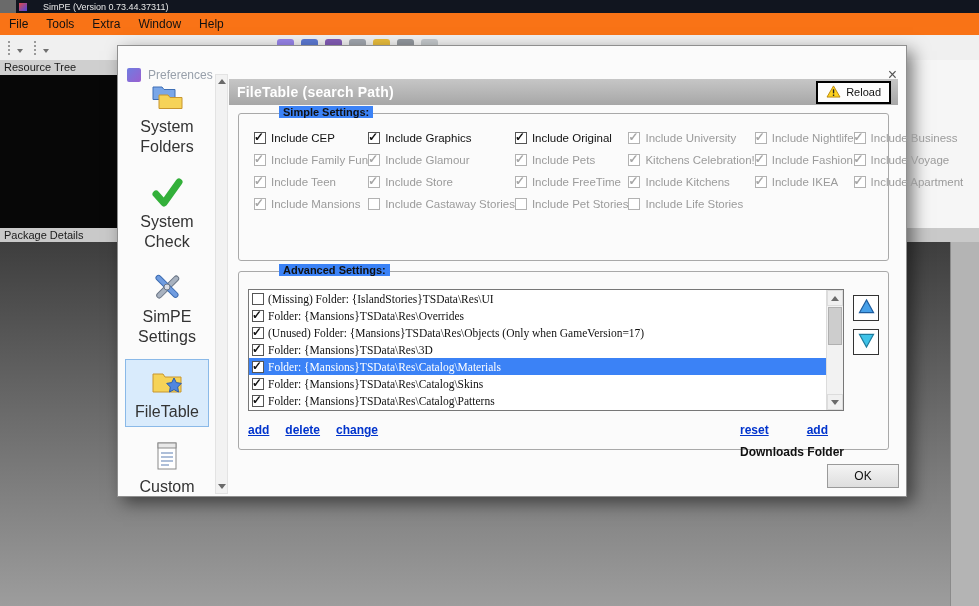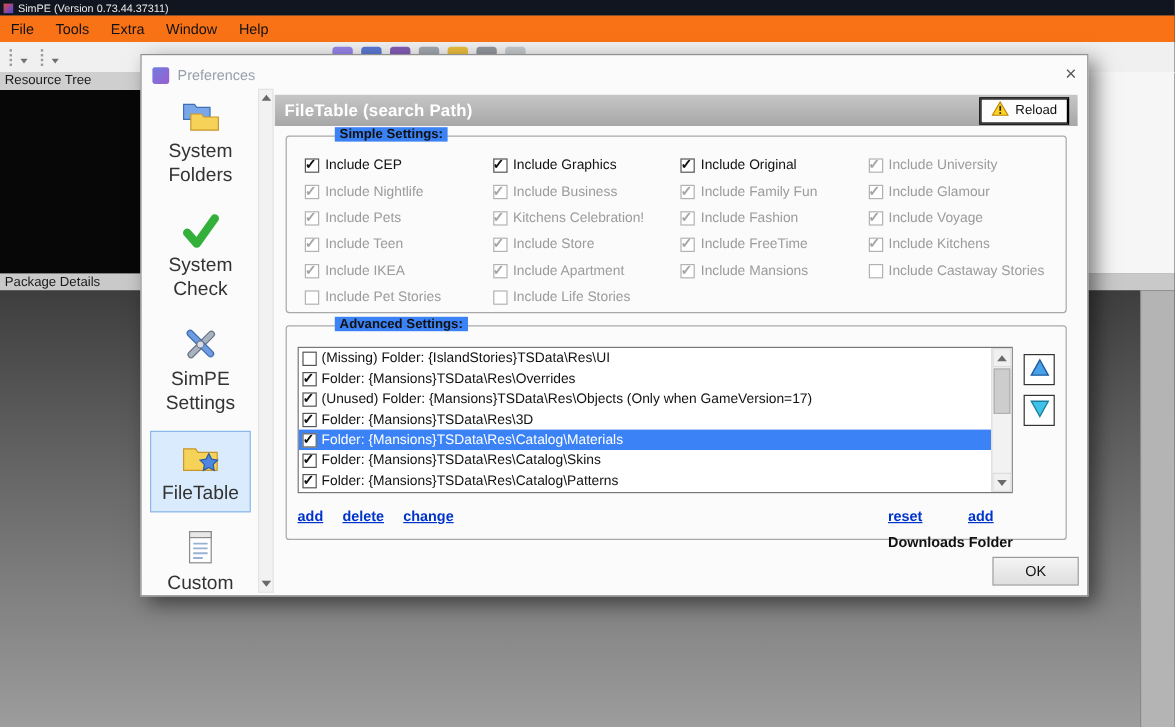--- a/index.html
+++ b/index.html
@@ -1,21 +1,21 @@
 <!DOCTYPE html>
 <html><head>
 <meta charset="utf-8">
 <style>
   html,body{margin:0;padding:0;background:#222;}
   .screen{position:relative;width:979px;height:606px;overflow:hidden;
           font-family:"Liberation Sans",sans-serif;background:#6a6a6a;}
 
   
-  .titlebar{position:absolute;left:0;top:0;right:0;height:13px;background:#11151f;
-            display:flex;align-items:center;gap:4px;padding:0 3px;color:#e8e8e8;font-size:9px;}
+  .titlebar{position:absolute;left:16px;top:0;right:0;height:13px;background:#11151f;
+            display:flex;align-items:center;gap:16px;padding:0 3px;color:#e8e8e8;font-size:9px;}
   .app-icon{width:8px;height:8px;background:linear-gradient(135deg,#e04848,#4848e0);flex:none;}
   .menubar{position:absolute;left:0;top:13px;right:0;height:22px;background:#f97316;
            display:flex;align-items:center;font-size:12px;color:#111;}
   .menu-item{padding:3px 9px;cursor:default;}
   .toolbar{position:absolute;left:0;top:35px;right:0;height:25px;background:#f0f0f0;
            border-bottom:1px solid #dcdcdc;display:flex;align-items:center;}
   .grip{width:2px;height:14px;border-left:2px dotted #9a9a9a;margin-left:8px;}
   .dd-arrow{width:0;height:0;border-left:3px solid transparent;border-right:3px solid transparent;
             border-top:4px solid #707070;margin:6px 3px 0 5px;}
   .tb-icons{display:flex;gap:7px;margin-left:225px;}
@@ -27,21 +27,21 @@
   .pd-band{position:absolute;left:0;top:228px;right:0;height:14px;background:#c9c9c9;
            font-size:11px;color:#1a1a1a;padding:1px 4px;box-sizing:border-box;}
   .work-area{position:absolute;left:0;top:242px;right:0;bottom:0;
              background:linear-gradient(180deg,#3e3e3e,#9d9d9d);}
   .right-strip{position:absolute;right:0;top:242px;width:28px;bottom:0;background:#b4b4b4;
                border-left:1px solid #8a8a8a;}
 
   
   .dlg{position:absolute;left:117px;top:45px;width:788px;height:450px;background:#fbfbfb;
        border:1px solid #8f8f8f;box-shadow:6px 6px 16px rgba(0,0,0,.5);z-index:10;box-sizing:content-box;}
-  .dlg-title{height:26px;display:flex;align-items:center;padding:4px 9px;}
+  .dlg-title{height:26px;display:flex;align-items:center;padding:16px 9px;}
   .dlg-icon{width:14px;height:14px;background:linear-gradient(135deg,#6f7de0,#9a5fd0);border-radius:2px;flex:none;}
   .dlg-title-text{margin-left:7px;font-size:12px;color:#98a0ab;}
   .dlg-close{margin-left:auto;font-size:16px;color:#555;line-height:1;cursor:default;}
 
   .side{position:absolute;left:2px;top:28px;width:94px;bottom:2px;overflow:hidden;}
   .side-item{width:84px;margin:0 auto 7px;padding:5px 0 4px;display:flex;flex-direction:column;
              align-items:center;border:1px solid transparent;box-sizing:border-box;}
   .side-item.selected{background:#d9ebfc;border-color:#8ab9e8;}
   .side-icon svg{width:34px;height:34px;display:block;}
   .side-label{font-size:16px;color:#333;text-align:center;line-height:1.25;margin-top:3px;width:70px;}
@@ -62,35 +62,35 @@
   .reload{margin-left:auto;height:21px;background:#fdfdfd;border:1px solid #000;
           box-shadow:0 0 0 1px #000;display:flex;align-items:center;gap:5px;padding:0 8px;
           font-size:11px;color:#111;cursor:default;}
 
   .group{position:absolute;border:1px solid #a9a9a9;border-radius:3px;}
   .group-label{position:absolute;top:-8px;left:8px;background:#3b82f6;padding:0 4px;
                font-size:11px;font-weight:bold;color:#111;margin-left:32px;}
   #simple-group{left:9px;top:39px;width:649px;height:146px;}
   #advanced-group{left:9px;top:197px;width:649px;height:177px;}
 
-  .cb-grid{position:absolute;inset:0;display:grid;grid-template-columns:repeat(4,1fr);
+  .cb-grid{position:absolute;inset:0;display:grid;grid-template-columns:repeat(6,1fr);
            grid-auto-rows:22px;padding:13px 8px 0 15px;box-sizing:border-box;}
   .cb-cell{display:flex;align-items:center;gap:5px;font-size:11.5px;color:#111;white-space:nowrap;cursor:default;}
   .cb-cell.disabled{color:#9b9b9b;}
   .cb{width:12px;height:12px;border:1px solid #555;background:#fff;position:relative;flex:none;box-sizing:border-box;}
   .cb-cell.disabled .cb{border-color:#b2b2b2;}
   .cb.checked::after{content:"\2713";position:absolute;left:-1px;top:-3px;font-size:12px;
                      font-weight:bold;color:#111;}
   .cb-cell.disabled .cb.checked::after{color:#a6a6a6;}
 
   .listbox{position:absolute;left:19px;top:215px;width:596px;height:122px;background:#fff;
            border:1px solid #777;box-sizing:border-box;overflow:hidden;}
   .list-rows{position:absolute;left:0;top:0;right:17px;bottom:0;}
   .list-row{height:17px;display:flex;align-items:center;gap:4px;padding-left:3px;
-            font-size:11.5px;color:#111;white-space:nowrap;cursor:default;}
+            font-size:11.5px;color:#111;white-space:nowrap;cursor:default;font-family:Liberation Serif, serif;}
   .list-row.selected{background:#3b82f6;color:#fff;}
   .vscroll{position:absolute;right:0;top:0;bottom:0;width:17px;background:#f2f2f2;
            border-left:1px solid #dcdcdc;box-sizing:border-box;}
   .vs-btn{position:absolute;left:0;right:0;height:16px;background:#f0f0f0;border:1px solid #dcdcdc;
           display:flex;align-items:center;justify-content:center;box-sizing:border-box;}
   .vs-btn.up{top:0}.vs-btn.down{bottom:0}
   .vs-thumb{position:absolute;left:1px;right:1px;top:17px;height:38px;background:#cdcdcd;
             border:1px solid #b0b0b0;box-sizing:border-box;}
 
   .move-btn{position:absolute;width:26px;height:26px;background:#fff;border:1px solid #333;

